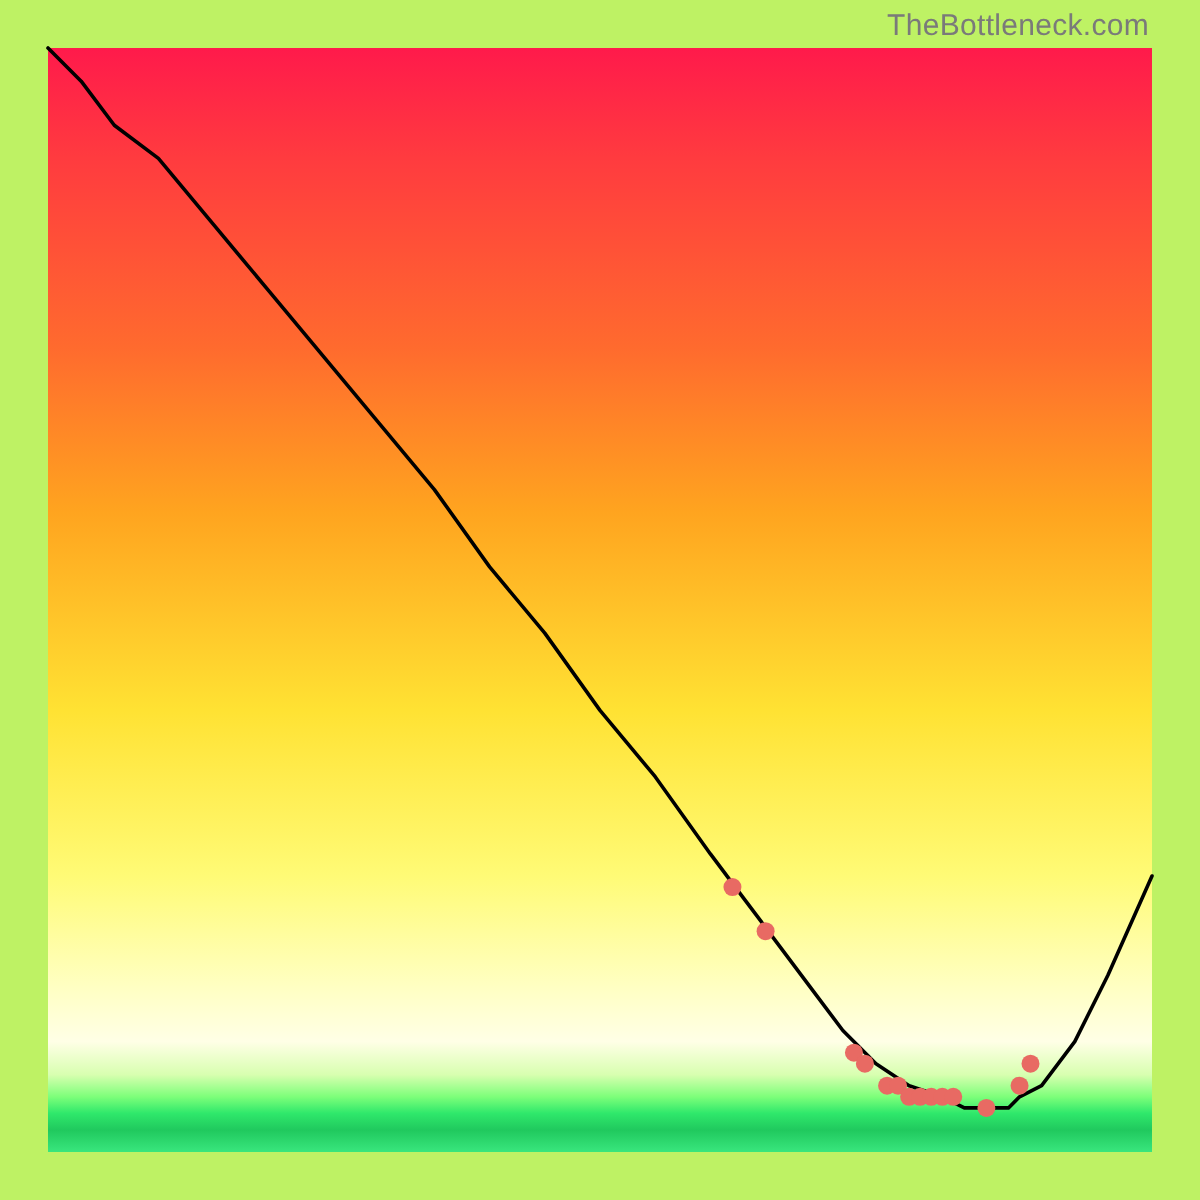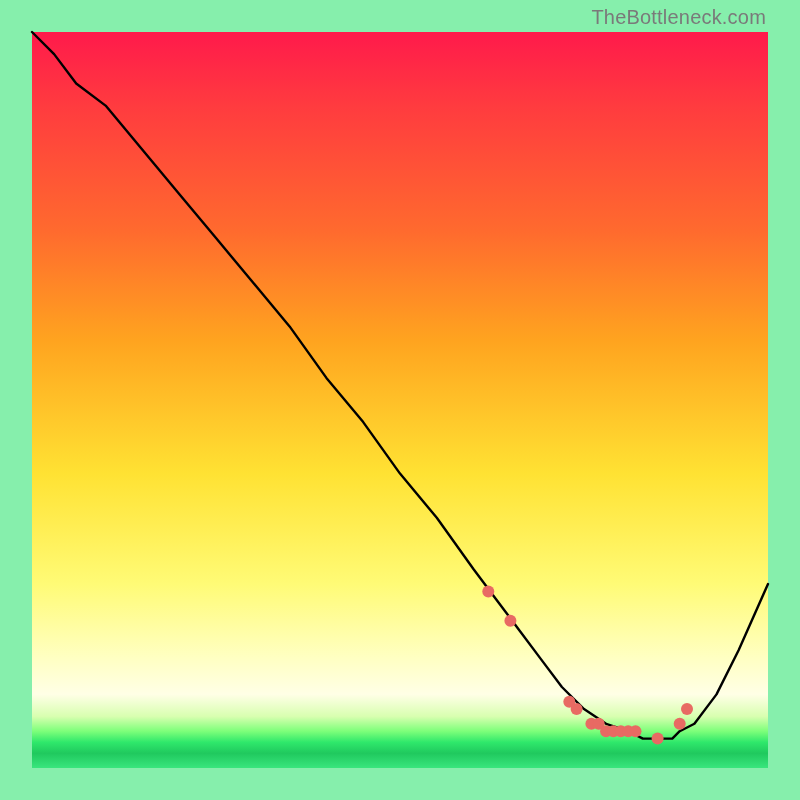--- a/index.html
+++ b/index.html
@@ -8,21 +8,21 @@
     width: 800px;
     height: 800px;
     background: #000;
     overflow: hidden;
     font-family: Arial, Helvetica, sans-serif;
   }
   .stage {
     position: relative;
     width: 800px;
     height: 800px;
-    background: #86efac;
+    background: #bef264;
   }
   .plot-area {
     position: absolute;
     left: 32px;
     top: 32px;
     width: 736px;
     height: 736px;
     
     background: linear-gradient(
       to bottom,

